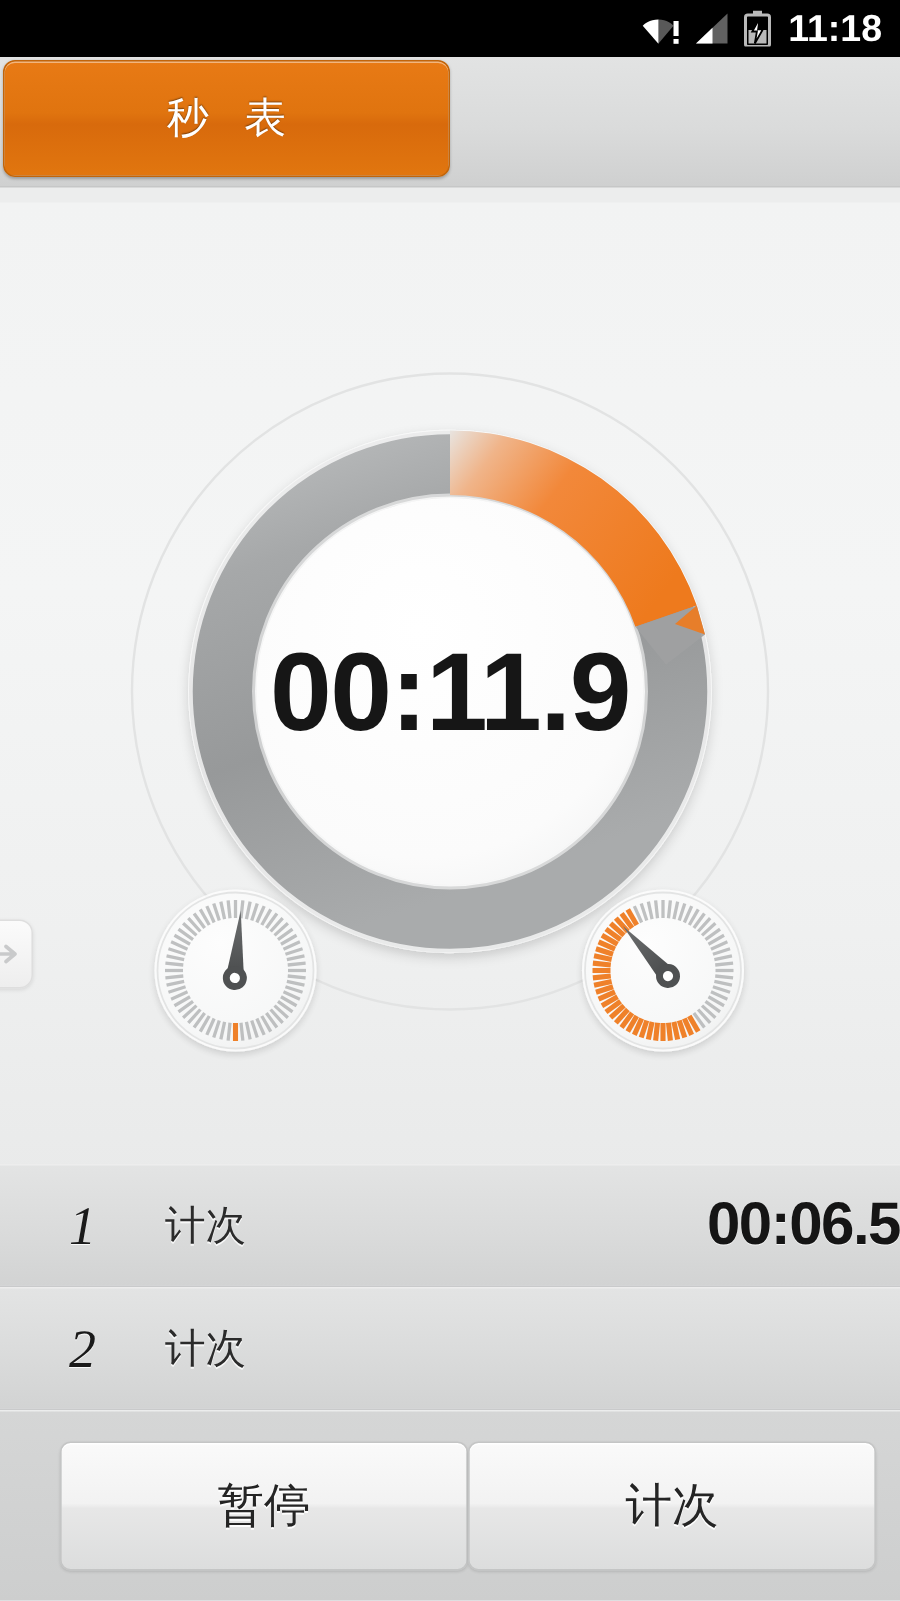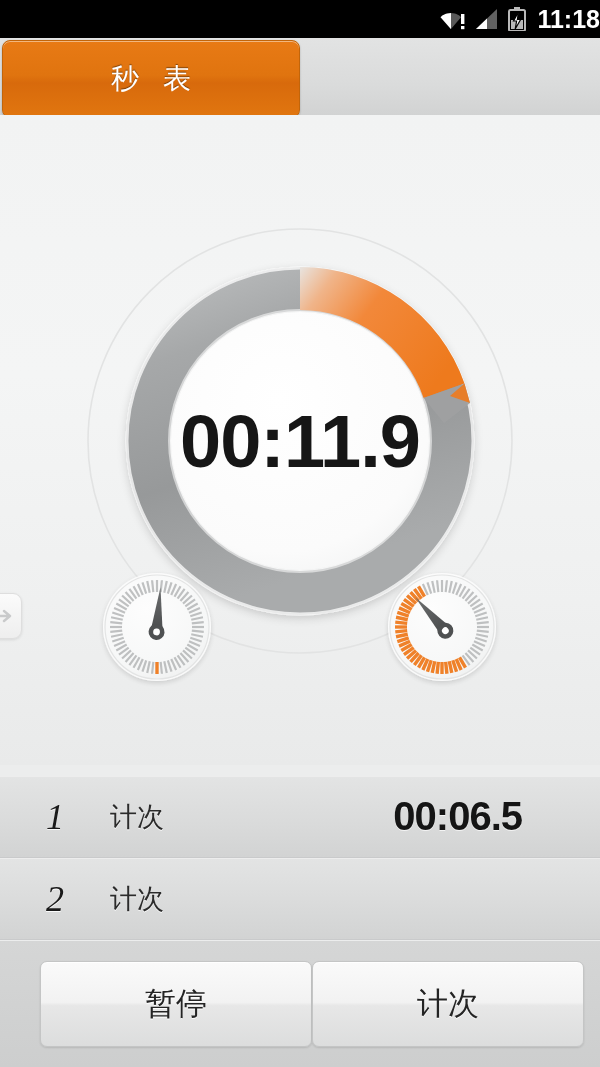--- a/index.html
+++ b/index.html
@@ -25,21 +25,21 @@
 
   
   .statusbar {
     position: absolute;
     left: 0; top: 0;
     width: 600px; height: 38px;
     background: #000000;
     display: flex;
     align-items: center;
     justify-content: flex-end;
-    padding-right: 0;
+    padding-right: 12px;
     box-sizing: border-box;
   }
   .statusbar .sb-icons {
     display: flex;
     align-items: center;
     gap: 9px;
   }
   .sb-time {
     color: #ffffff;
     font-size: 25px;
@@ -86,21 +86,21 @@
     color: #ffffff;
     box-shadow: inset 0 1px 0 rgba(255,255,255,0.45), 0 1px 2px rgba(0,0,0,0.25);
     text-shadow: 0 -1px 1px rgba(0,0,0,0.45);
     border: 1px solid #c2650a;
     flex: 0 0 298px;
   }
 
   
   .dialarea {
     position: absolute;
-    left: 0; top: 115px;
+    left: 0; top: 135px;
     width: 600px;
     height: 650px;
     background: linear-gradient(to bottom, #f2f3f3 0%, #f4f5f5 40%, #eff0f0 75%, #e9eaea 100%);
     overflow: hidden;
   }
   .dialarea svg { display: block; }
 
   
   .side-tab {
     position: absolute;
@@ -149,21 +149,20 @@
   .lap-label {
     font-size: 27px;
     color: #2b2b2b;
     text-shadow: 0 1px 0 rgba(255,255,255,0.8);
     flex: 1 1 auto;
   }
   .lap-time {
     font-size: 40px;
     font-weight: bold;
     color: #151515;
-    padding-right: 78px;
     letter-spacing: -1px;
     text-shadow: 0 1px 0 rgba(255,255,255,0.7);
     font-family: "Liberation Sans", sans-serif;
   }
 
   
   .buttonbar {
     position: absolute;
     left: 0;
     bottom: 0;

